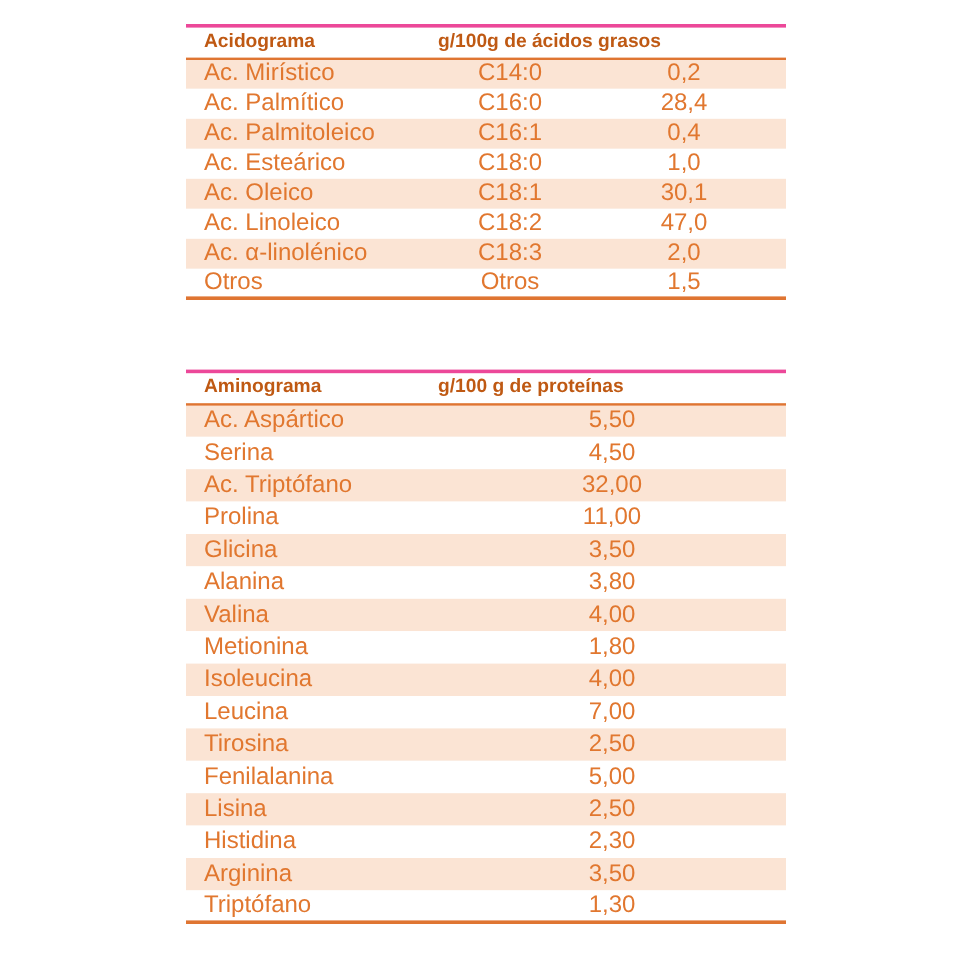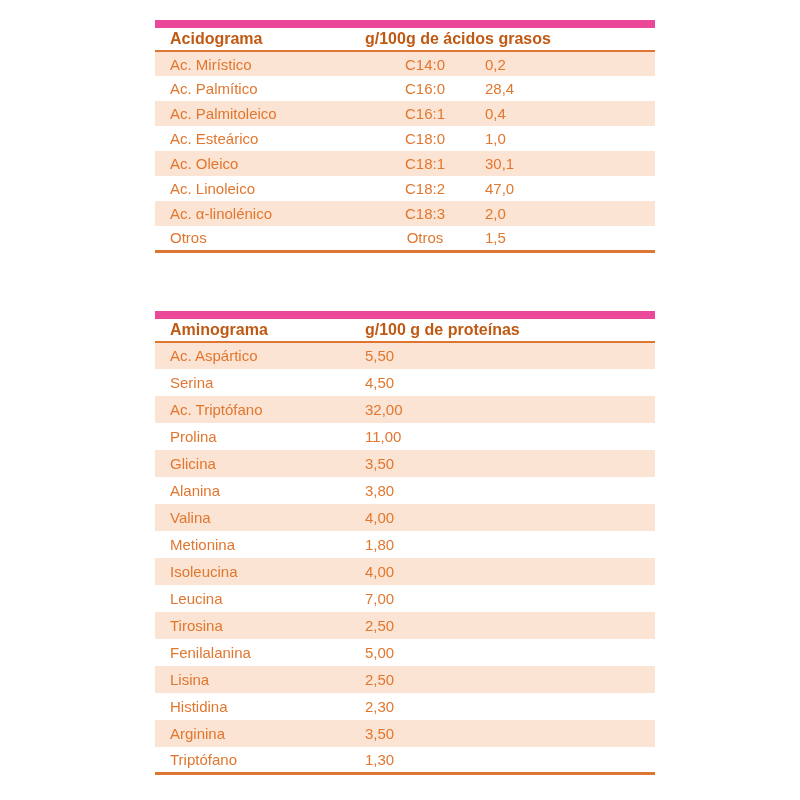--- a/index.html
+++ b/index.html
@@ -9,47 +9,47 @@
     font-family: "Liberation Sans", sans-serif;
     overflow: hidden;
   }
   .sheet { width: 800px; height: 800px; position: relative; }
 
   table.data-table {
     border-collapse: collapse;
     table-layout: fixed;
     width: 500px;
     margin-left: 155px;
-    border-top: 8px solid #ec4899;
+    border-top: 3px solid #ec4899;
     border-bottom: 3px solid #df7532;
   }
   #acidograma-table { margin-top: 20px; }
   #aminograma-table { margin-top: 58px; }
 
   table.data-table th {
     color: #bf5913;
     font-weight: bold;
     font-size: 16px;
     height: 27px;
     border-bottom: 2px solid #df7532;
     white-space: nowrap;
     vertical-align: middle;
   }
   table.data-table td {
     color: #e1772f;
-    font-size: 15px;
+    font-size: 20px;
     height: 25px;
     white-space: nowrap;
     vertical-align: middle;
   }
   #aminograma-table td { height: 27px; }
 
   .col-name   { text-align: left; padding-left: 15px; }
   .col-code   { text-align: center; }
-  .col-value  { text-align: left; }
+  .col-value  { text-align: center; }
   th.unit-hdr { text-align: left; }
 
   
   tbody tr:nth-child(odd) td { background: #fbe4d4; }
   tbody tr:nth-child(even) td { background: #ffffff; }
 </style>
 </head>
 <body>
 
 <div class="sheet">

